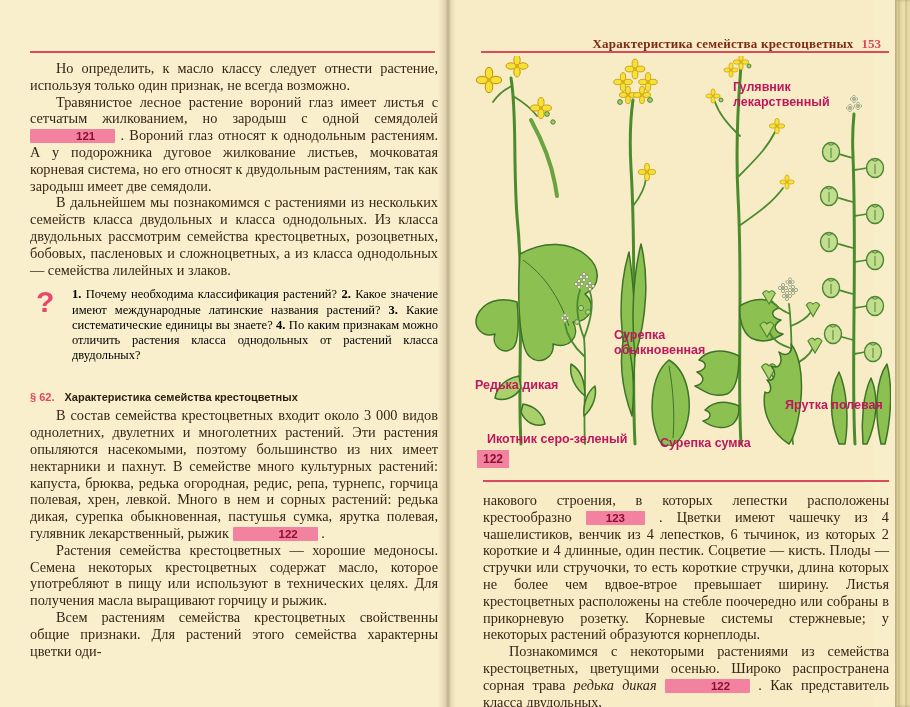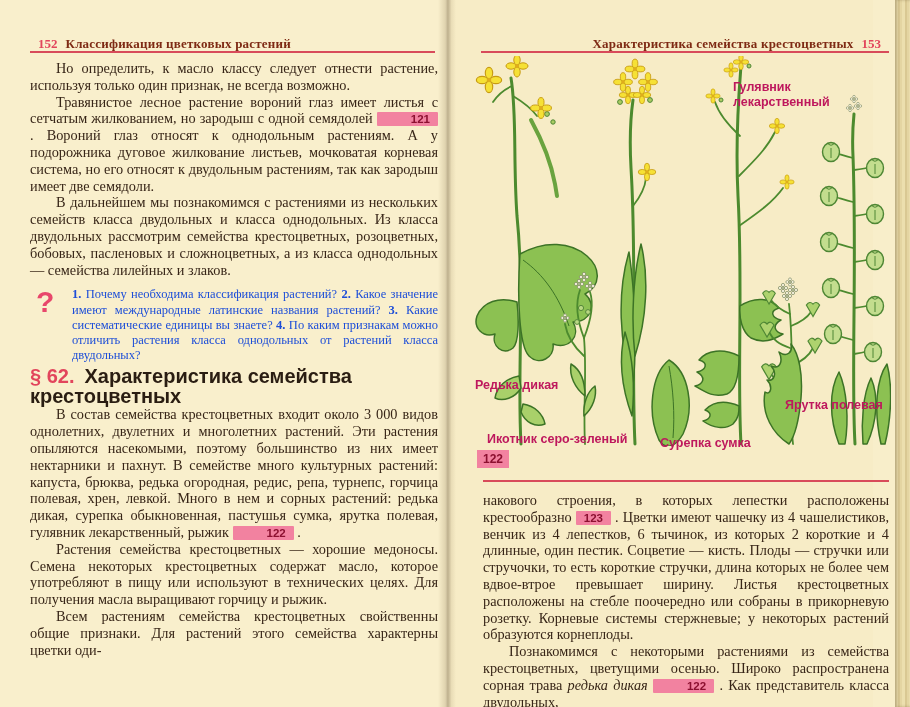--- a/index.html
+++ b/index.html
@@ -24,30 +24,30 @@
   .page-right .head-rule{left:34px;width:408px;}
 
   
   .textcol{position:absolute;color:#372517;}
   .page-left .textcol{left:30px;top:60px;width:408px;}
   .page-right .textcol-bottom{left:36px;top:492px;width:406px;position:absolute;color:#372517;}
   p.body{margin:0;font-size:14.3px;line-height:16.8px;text-align:justify;text-indent:26px;}
   p.body.noindent{text-indent:0;}
   p.body em{font-style:italic;}
   .ref-badge{display:inline-block;background:#f282a0;color:#8c1030;font-family:"Liberation Sans",sans-serif;
-    font-weight:bold;font-size:11.5px;line-height:14px;padding:0 8px;border-radius:1px;vertical-align:baseline;}
+    font-weight:bold;font-size:11.5px;line-height:14px;padding:0 20px;border-radius:1px;vertical-align:baseline;}
 
   
   .questions{display:flex;margin-top:9px;}
   .q-mark{flex:0 0 42px;color:#e8476b;font-family:"Liberation Sans",sans-serif;font-weight:bold;font-size:30px;line-height:30px;padding-left:6px;box-sizing:border-box;}
-  .q-text{flex:1;font-size:12.5px;line-height:15.2px;text-align:justify;color:#1d4ed8;}
+  .q-text{flex:1;font-size:12.5px;line-height:15.2px;text-align:justify;color:#000000;}
   .q-text strong{font-weight:bold;}
 
   
-  .section-head{margin-top:3px;font-family:"Liberation Sans",sans-serif;font-weight:bold;font-size:20px;line-height:20px;color:#2a1d12;}
+  .section-head{margin-top:24px;font-family:"Liberation Sans",sans-serif;font-weight:bold;font-size:11px;line-height:20px;color:#2a1d12;}
   .section-num{color:#e2455c;margin-right:10px;}
   .p-after-head{margin-top:7px;}
 
   
   .figure{position:absolute;left:24px;top:56px;width:420px;height:424px;}
   .fig-label{position:absolute;font-family:"Liberation Sans",sans-serif;font-weight:600;font-size:12.5px;line-height:15px;color:#be185d;white-space:pre-line;}
   .lbl-hedge{left:262px;top:24px;}
   .lbl-wintercress{left:143px;top:272px;}
   .lbl-radish{left:4px;top:322px;}
   .lbl-pennycress{left:314px;top:342px;}
@@ -67,21 +67,20 @@
   .podline{fill:none;stroke:#6aa33f;stroke-width:4;stroke-linecap:round;}
   .bud{fill:#a9cc62;stroke:#4e8634;stroke-width:1;}
   .gpod{fill:#b9d883;stroke:#55883a;stroke-width:1;}
 </style>
 </head>
 <body>
 
 <div class="book">
 
   <div class="page page-left">
-    <div class="running"><span class="num">152</span><span class="head">Классификация цветковых растений</span></div>
     <div class="head-rule"></div>
 
     <div class="textcol">
       <p class="body">Но определить, к масло классу следует отнести растение, используя только один признак, не всегда возможно.</p>
       <p class="body">Травянистое лесное растение вороний глаз имеет листья с сетчатым жилкованием, но зародыш с одной семядолей <span class="ref-badge">121</span> . Вороний глаз относят к однодольным растениям. А у подорожника дуговое жилкование листьев, мочковатая корневая система, но его относят к двудольным растениям, так как зародыш имеет две семядоли.</p>
       <p class="body">В дальнейшем мы познакомимся с растениями из нескольких семейств класса двудольных и класса однодольных. Из класса двудольных рассмотрим семейства крестоцветных, розоцветных, бобовых, пасленовых и сложноцветных, а из класса однодольных — семейства лилейных и злаков.</p>
 
       <div class="questions">
         <div class="q-mark">?</div>
         <div class="q-text"><strong>1.</strong> Почему необходима классификация растений? <strong>2.</strong> Какое значение имеют международные латинские названия растений? <strong>3.</strong> Какие систематические единицы вы знаете? <strong>4.</strong> По каким признакам можно отличить растения класса однодольных от растений класса двудольных?</div>
@@ -243,20 +242,22 @@
           <path class="stem thin" d="M381,298 C388,297 392,296 396,295"></path>
             <use href="#pod" transform="translate(400,296)"></use>
           <path class="leaf" d="M366,388 C356,362 356,334 366,316 C374,334 376,364 372,388 Z"></path>
           <path class="leaf" d="M394,388 C404,366 406,340 398,322 C390,338 388,366 390,388 Z"></path>
           <path class="leaf" d="M408,388 C400,352 404,322 414,308 C420,330 418,364 412,388 Z"></path>
         </g>
       </svg>
 
       <div class="fig-label lbl-hedge">Гулявник
 лекарственный</div>
+      <div class="fig-label lbl-wintercress">Сурепка
+обыкновенная</div>
       <div class="fig-label lbl-radish">Редька дикая</div>
       <div class="fig-label lbl-pennycress">Ярутка полевая</div>
       <div class="fig-label lbl-alyssum">Икотник серо-зеленый</div>
       <div class="fig-label lbl-purse">Сурепка сумка</div>
 
       <div class="fig-caption">
         <span class="cap-badge">122</span>
       </div>
     </div>
 

